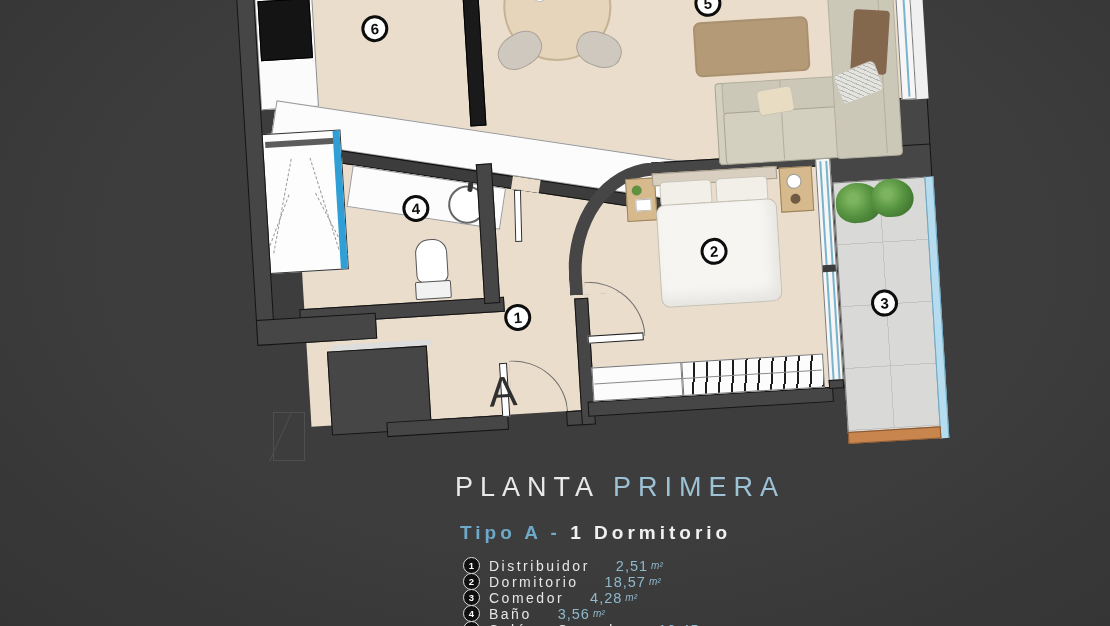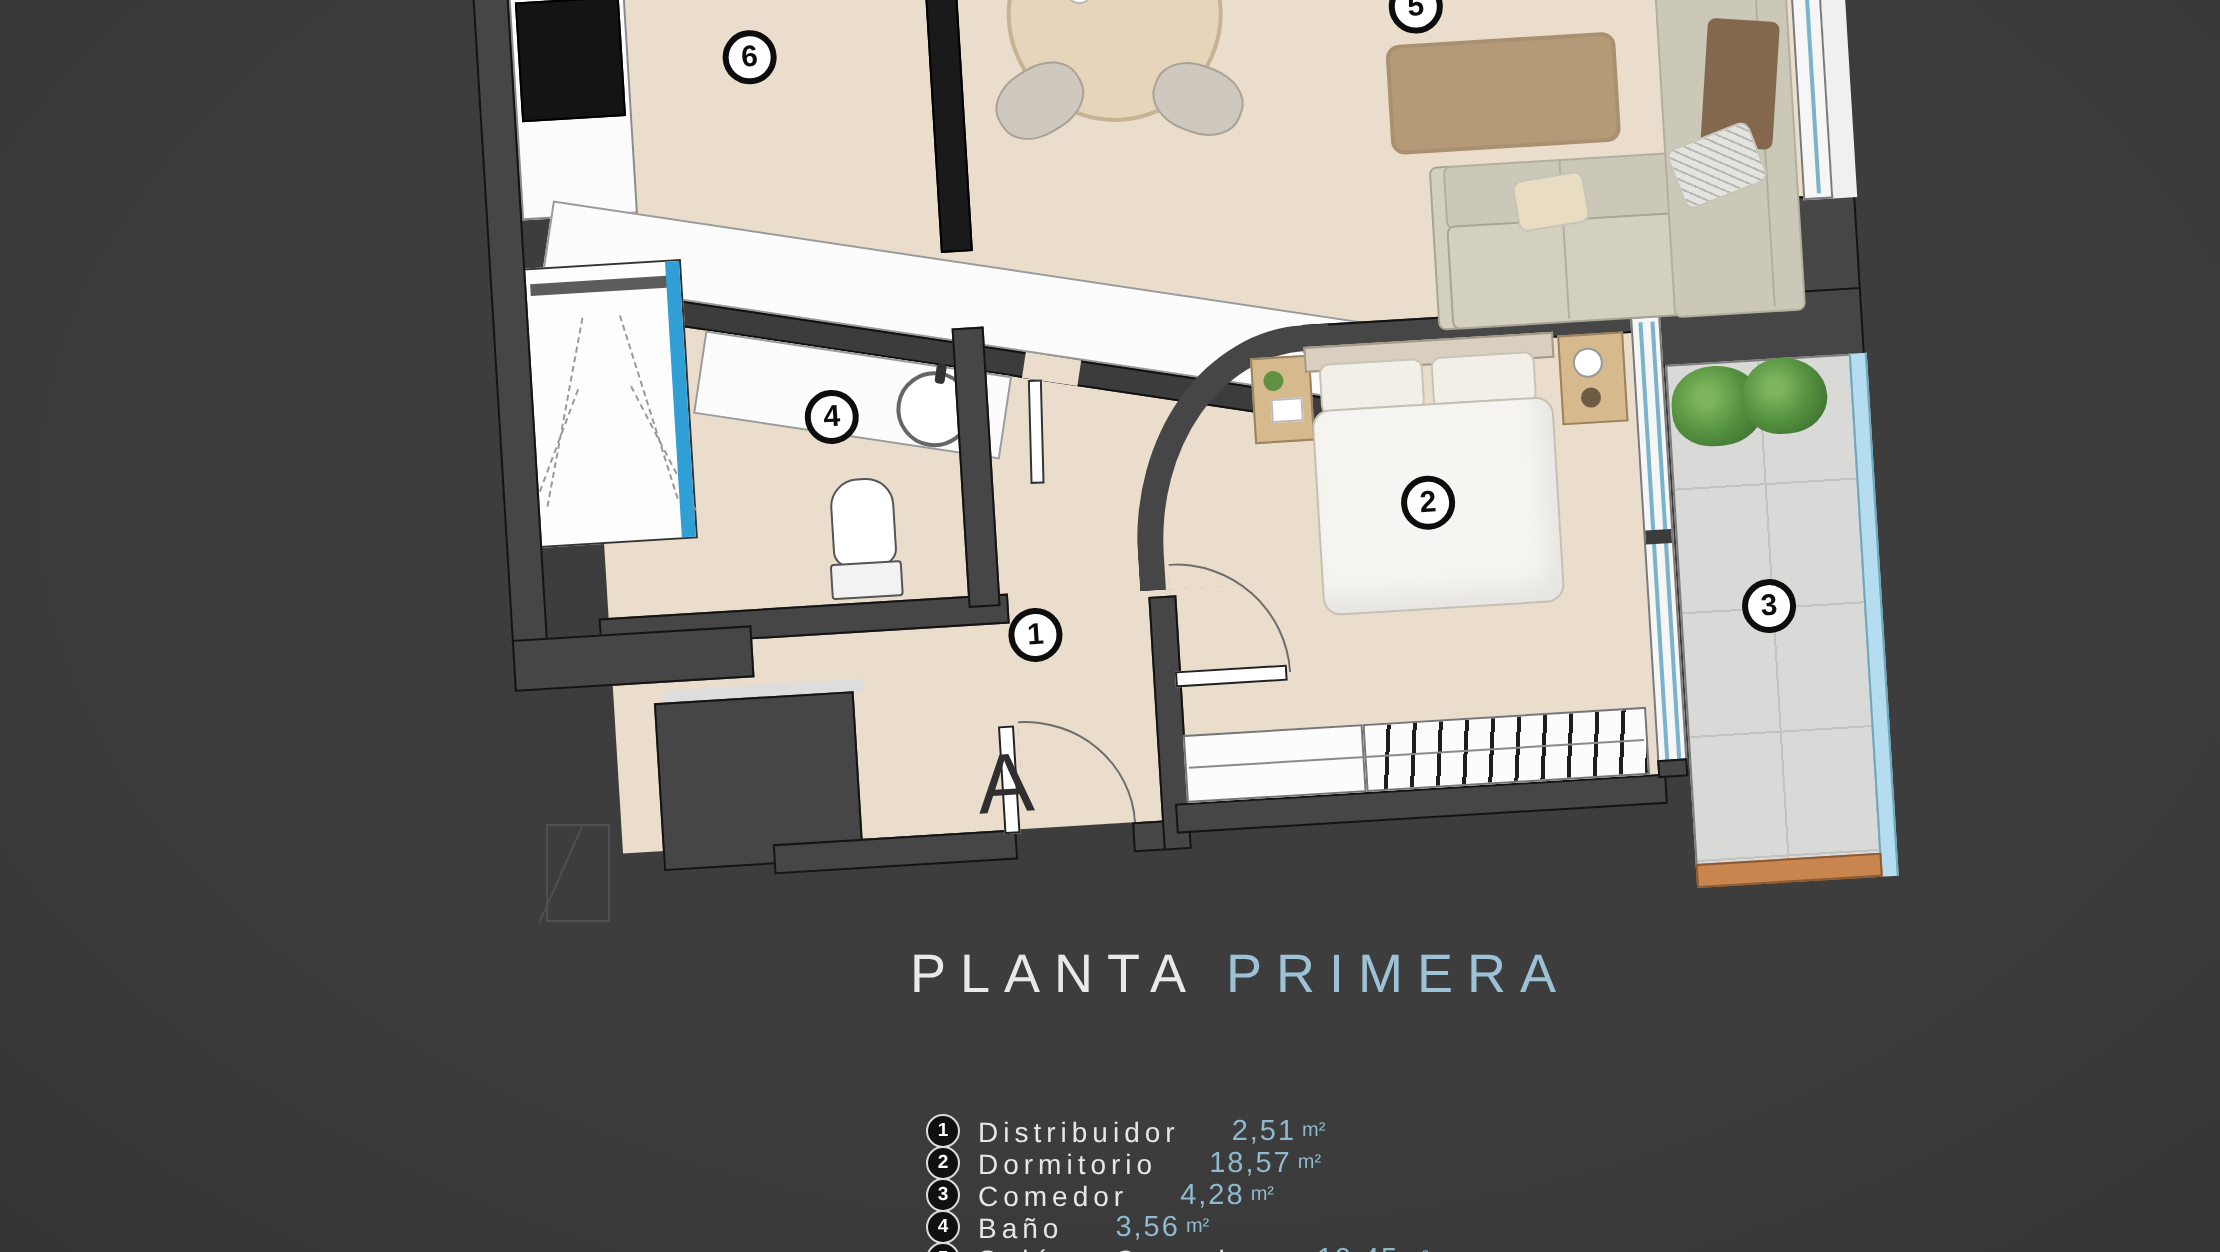--- a/index.html
+++ b/index.html
@@ -72,21 +72,21 @@
   .caption{position:absolute;left:455px;top:472px;color:#e8e8e8;}
   .t1{font-size:27px;letter-spacing:7px;color:#e9e9e9;white-space:nowrap;}
   .t1 .acc{color:#9dc2d6;}
   .t2{position:absolute;left:5px;top:50px;font-size:19px;font-weight:bold;letter-spacing:4px;white-space:nowrap;color:#f0f0f0;}
   .t2 .acc{color:#6ea9c9;}
   .lrow{position:absolute;left:8px;display:flex;align-items:center;white-space:nowrap;}
   .bullet{width:15px;height:15px;border-radius:50%;background:#101010;border:1px solid #dcdcdc;color:#fff;
     font-size:9.5px;font-weight:bold;display:flex;align-items:center;justify-content:center;margin-right:9px;flex:none;}
   .lname{font-size:14px;letter-spacing:2.5px;color:#e6e6e6;}
   .lval{font-size:14.5px;letter-spacing:1px;color:#8fb9cd;margin-left:26px;}
-  .lunit{font-size:10px;color:#8fb9cd;margin-left:3px;}
+  .lunit{font-size:10px;color:#8fb9cd;margin-left:3px;font-style:italic;}
 </style>
 </head>
 <body>
 
 <div class="screen">
 
   <div class="plan">
 
     <div class="floor" style="left:95px;top:0;width:590px;height:202px;"></div>
     <div class="floor" style="left:75px;top:198px;width:521px;height:242px;"></div>
@@ -217,20 +217,23 @@
 
 
   <div class="ghost">
     <div class="ghost-diag"></div>
   </div>
 
   <div class="caption">
     <div class="t1">
       <span>PLANTA </span><span class="acc">PRIMERA</span>
     </div>
+    <div class="t2">
+      <span class="acc">Tipo A - </span><span>1 Dormitorio</span>
+    </div>
 
     <div class="lrow" style="top:85px;">
       <span class="bullet">1</span>
       <span class="lname">Distribuidor</span>
       <span class="lval">2,51</span>
       <span class="lunit">m²</span>
     </div>
     <div class="lrow" style="top:101px;">
       <span class="bullet">2</span>
       <span class="lname">Dormitorio</span>

